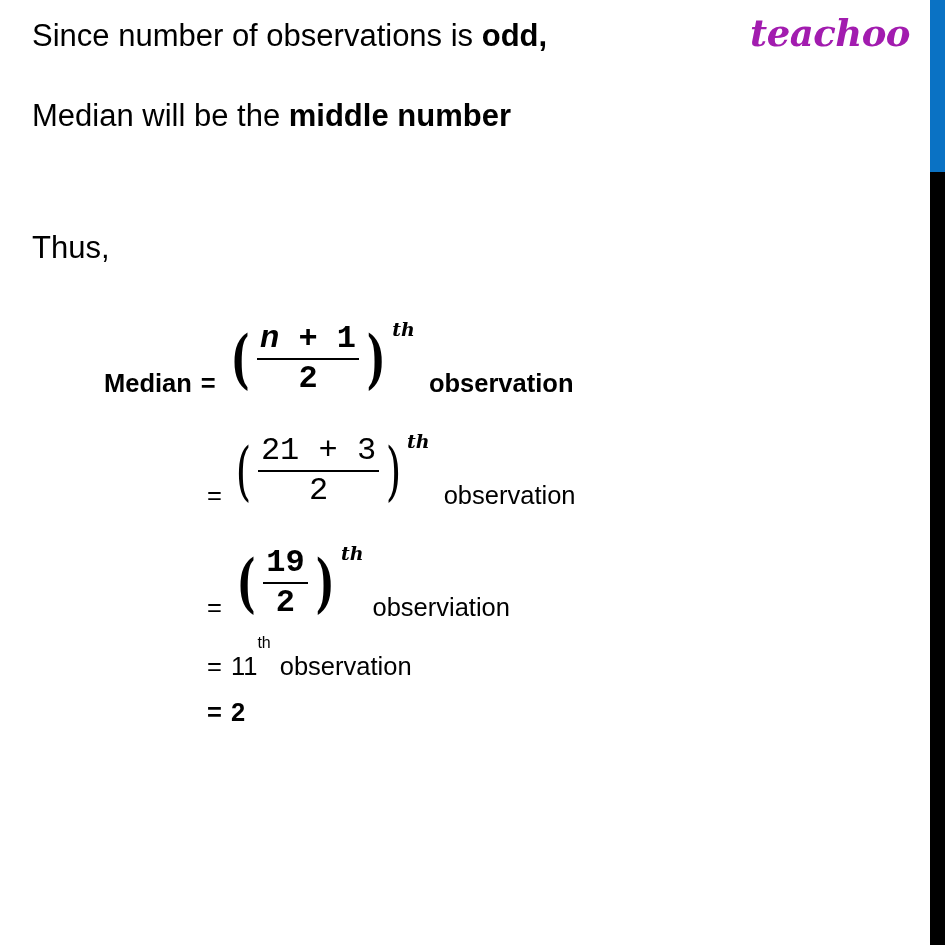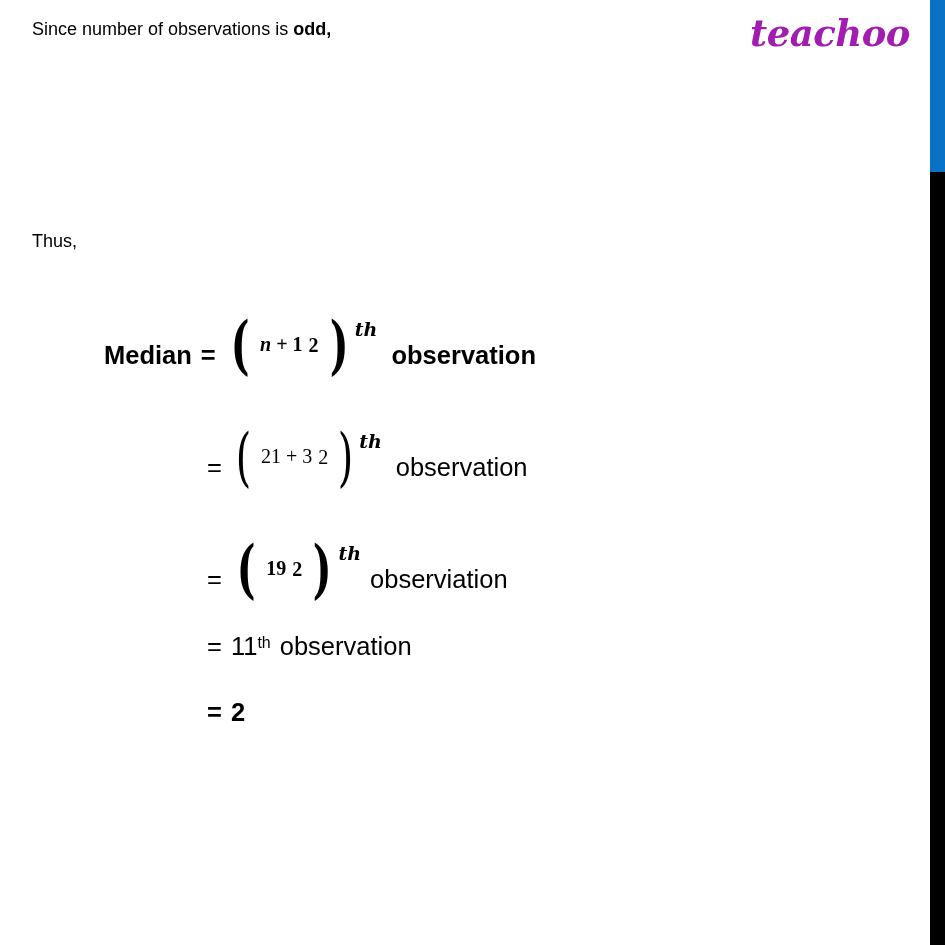--- a/index.html
+++ b/index.html
@@ -48,21 +48,21 @@
     letter-spacing: -0.5px;
     line-height: 1;
     color: #a21caf;
     white-space: nowrap;
   }
 
   
   .prose {
     position: absolute;
     left: 32px;
-    font-size: 18px;
+    font-size: 31px;
     line-height: 1;
     white-space: nowrap;
   }
   .prose b { font-weight: bold; }
 
   .line-since  { top: 20px; }
   .line-median { top: 100px; }
   .line-thus   { top: 232px; }
   .line-conclusion { top: 828px; }
 
@@ -93,25 +93,25 @@
     font-size: 64px;
     line-height: 0.72;
     font-weight: normal;
     transform: scaleX(0.62);
     display: inline-block;
   }
   .paren-bold { font-weight: bold; }
 
   .fraction {
     display: inline-flex;
-    flex-direction: row;
+    flex-direction: column;
     align-items: center;
     justify-content: center;
-    font-family: Liberation Serif, serif;
-    font-size: 20px;
+    font-family: Liberation Mono, monospace;
+    font-size: 32px;
     line-height: 1.08;
     padding: 0 2px;
   }
   .fraction .numer { padding: 0 3px 1px 3px; }
   .fraction .denom { padding: 2px 3px 0 3px; }
   .fraction .bar {
     width: 100%;
     height: 2.5px;
     background: #000;
   }
@@ -129,36 +129,39 @@
   }
   .sup-th-plain {
     font-family: "Liberation Sans", sans-serif;
     font-style: normal;
     font-weight: normal;
     font-size: 16px;
     align-self: flex-start;
     margin-top: 1px;
   }
   .tail-text { margin-left: 14px; }
-  .tail-text-tight { margin-left: 9px; }
+  .tail-text-tight { margin-left: 9px; margin-top: 20px; }
 </style>
 </head>
 <body>
 
 <div class="page">
 
   <div class="edge-bar edge-bar-blue" style="background:#0a72c4"></div>
   <div class="edge-bar edge-bar-black" style="background:#000000"></div>
 
   <div class="brand-logo">teachoo</div>
 
   <div class="prose line-since">
     <span>Since number of observations is </span><b>odd,</b>
   </div>
 
+  <div class="prose line-median">
+    <span>Median will be the </span><b>middle number</b>
+  </div>
 
   <div class="prose line-thus">Thus,</div>
 
   <div class="math-line math-line-1">
     <span>Median</span>
     <span class="eq-sign" style="margin-left:9px">=</span>
     <span class="paren-group">
       <span class="paren paren-bold">(</span>
       <span class="fraction frac-bold">
         <span class="numer"><span class="var-italic">n</span><span> + 1</span></span>

